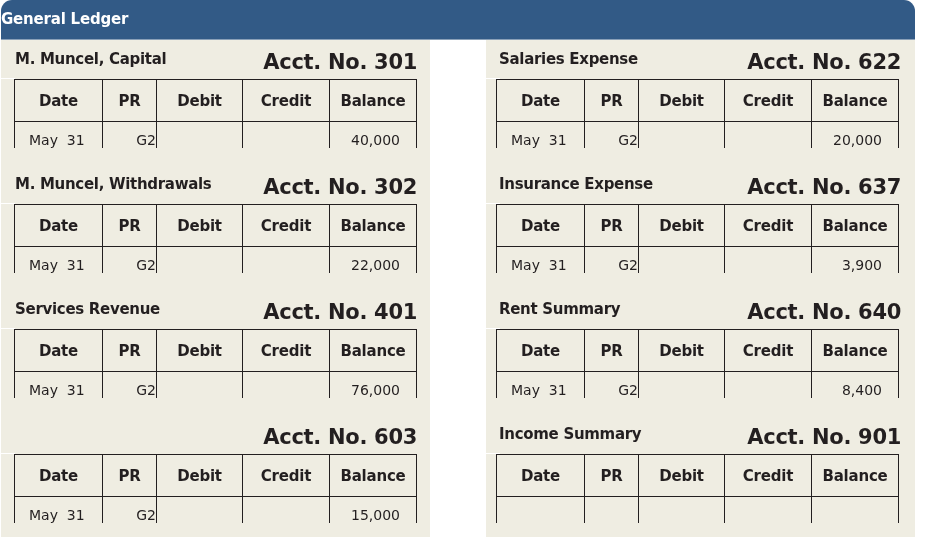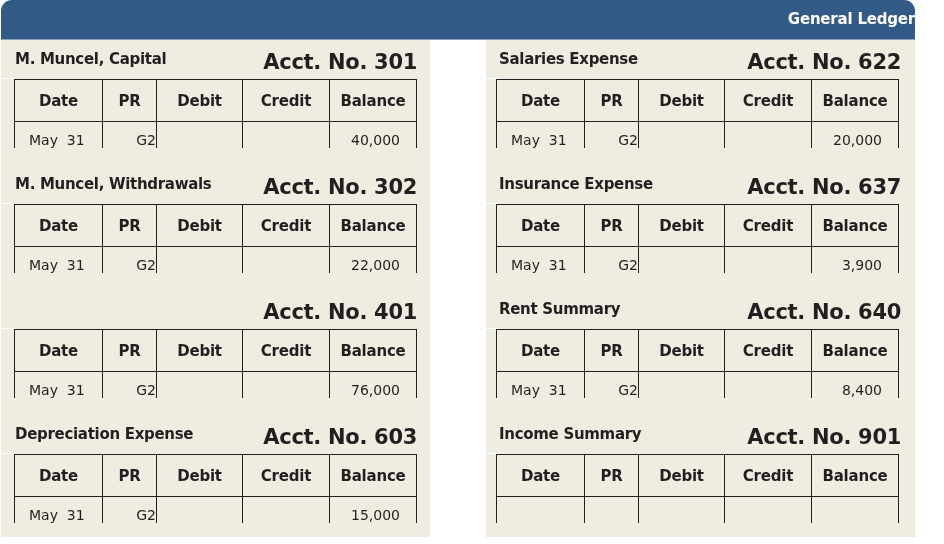--- a/index.html
+++ b/index.html
@@ -1,21 +1,21 @@
 <!DOCTYPE html>
 <html><head>
 <meta charset="utf-8">
 <style>
   html, body { margin:0; padding:0; background:#ffffff; }
   body { width:944px; height:544px; position:relative; overflow:hidden;
          font-family:"DejaVu Sans", "Liberation Sans", sans-serif; color:#231f20; }
   .header { position:absolute; left:1px; top:0; width:914px; height:40px;
             background:#325a86; border-radius:11px 11px 0 0;
             border-bottom:1px solid #8aa0b8; box-sizing:border-box; }
-  .header-title { position:absolute; left:0; right:0; top:10px; text-align:right;
+  .header-title { position:absolute; left:0; right:0; top:10px; text-align:left;
                   color:#ffffff; font-weight:bold; font-size:15px; letter-spacing:-0.2px; }
   .panel { position:absolute; top:40px; height:497px; background:#efede2; }
   .panel.left { left:1px; width:429px; }
   .panel.right { left:486px; width:429px; }
   .account { position:absolute; left:0; width:100%; height:125px; }
   .acct-name { position:absolute; left:14px; top:10px; font-weight:bold; font-size:15px; letter-spacing:-0.3px; }
   .acct-no { position:absolute; right:13px; top:10px; font-weight:bold; font-size:21px; letter-spacing:-0.3px; }
   .panel.right .acct-name { left:13px; }
   .panel.right .acct-no { right:14px; }
   .whiteline { position:absolute; left:0; top:38px; width:14px; height:1px; background:#ffffff; }
@@ -97,20 +97,21 @@
           <td class="date" style="white-space: pre;">May  31</td>
           <td class="pr">G2</td>
           <td class="debit"></td>
           <td class="credit"></td>
           <td class="bal">22,000</td>
         </tr>
       </tbody>
     </table>
   </div>
     <div class="account" style="top: 250px;">
+    <div class="acct-name">Services Revenue</div>
     <div class="acct-no">Acct. No. 401</div>
     <div class="whiteline"></div>
     <table class="ledger">
       <colgroup>
           <col class="c-date">
           <col class="c-pr">
           <col class="c-debit">
           <col class="c-credit">
           <col class="c-bal">
         </colgroup>
@@ -128,21 +129,20 @@
           <td class="date" style="white-space: pre;">May  31</td>
           <td class="pr">G2</td>
           <td class="debit"></td>
           <td class="credit"></td>
           <td class="bal">76,000</td>
         </tr>
       </tbody>
     </table>
   </div>
     <div class="account" style="top: 375px;">
-    <div class="acct-name">Depreciation Expense</div>
     <div class="acct-no">Acct. No. 603</div>
     <div class="whiteline"></div>
     <table class="ledger">
       <colgroup>
           <col class="c-date">
           <col class="c-pr">
           <col class="c-debit">
           <col class="c-credit">
           <col class="c-bal">
         </colgroup>

